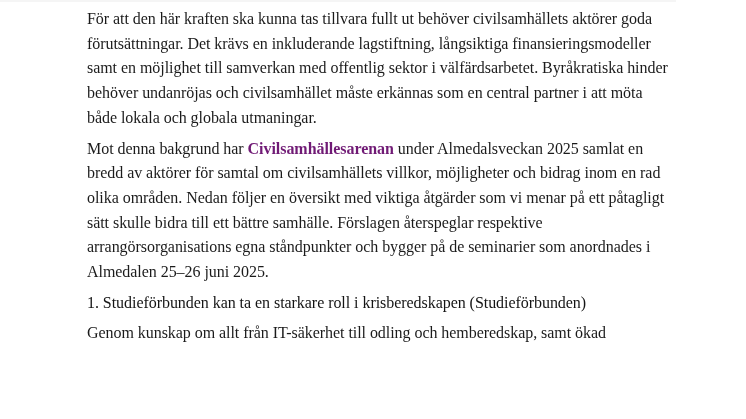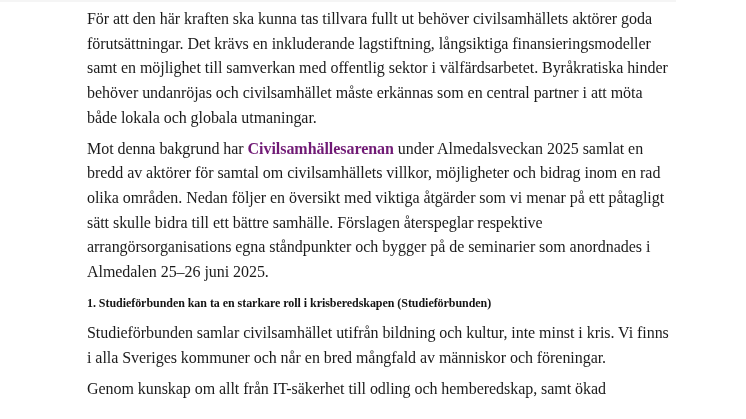--- a/index.html
+++ b/index.html
@@ -25,41 +25,40 @@
     font-size: 16px;
     line-height: 24.7px;
     letter-spacing: -0.05px;
     color: #1b1b1b;
     text-rendering: optimizeLegibility;
   }
   .content p {
     margin: 0 0 6px 0;
   }
   .content h2 {
-    font-size: 12px;
+    font-size: 16px;
     line-height: 24.7px;
-    font-weight: bold;
+    font-weight: normal;
     color: #141414;
     margin: 0 0 6px 0;
   }
   .content strong {
     font-weight: bold;
     color: #701a75;
   }
 </style>
 </head>
 <body>
 
 <main class="page">
   <div class="content">
 
     <p>För att den här kraften ska kunna tas tillvara fullt ut behöver civilsamhällets aktörer goda förutsättningar. Det krävs en inkluderande lagstiftning, långsiktiga finansieringsmodeller samt en möjlighet till samverkan med offentlig sektor i välfärdsarbetet. Byråkratiska hinder behöver undanröjas och civilsamhället måste erkännas som en central partner i att möta både lokala och globala utmaningar.</p>
 
     <p><span>Mot denna bakgrund har </span><strong>Civilsamhällesarenan</strong><span> under Almedalsveckan 2025 samlat en bredd av aktörer för samtal om civilsamhällets villkor, möjligheter och bidrag inom en rad olika områden. Nedan följer en översikt med viktiga åtgärder som vi menar på ett påtagligt sätt skulle bidra till ett bättre samhälle. Förslagen återspeglar respektive arrangörsorganisations egna ståndpunkter och bygger på de seminarier som anordnades i Almedalen 25–26 juni 2025.</span></p>
 
     <h2>1. Studieförbunden kan ta en starkare roll i krisberedskapen (Studieförbunden)</h2>
 
-    <p>Studieförbunden samlar civilsamhället utifrån bildning och kultur, inte minst i kris. Vi finns i alla Sveriges kommuner och når en bred mångfald av människor och föreningar.</p>
 
     <p>Genom kunskap om allt från IT-säkerhet till odling och hemberedskap, samt ökad</p>
 
   </div>
 </main>
 
 </body></html>

